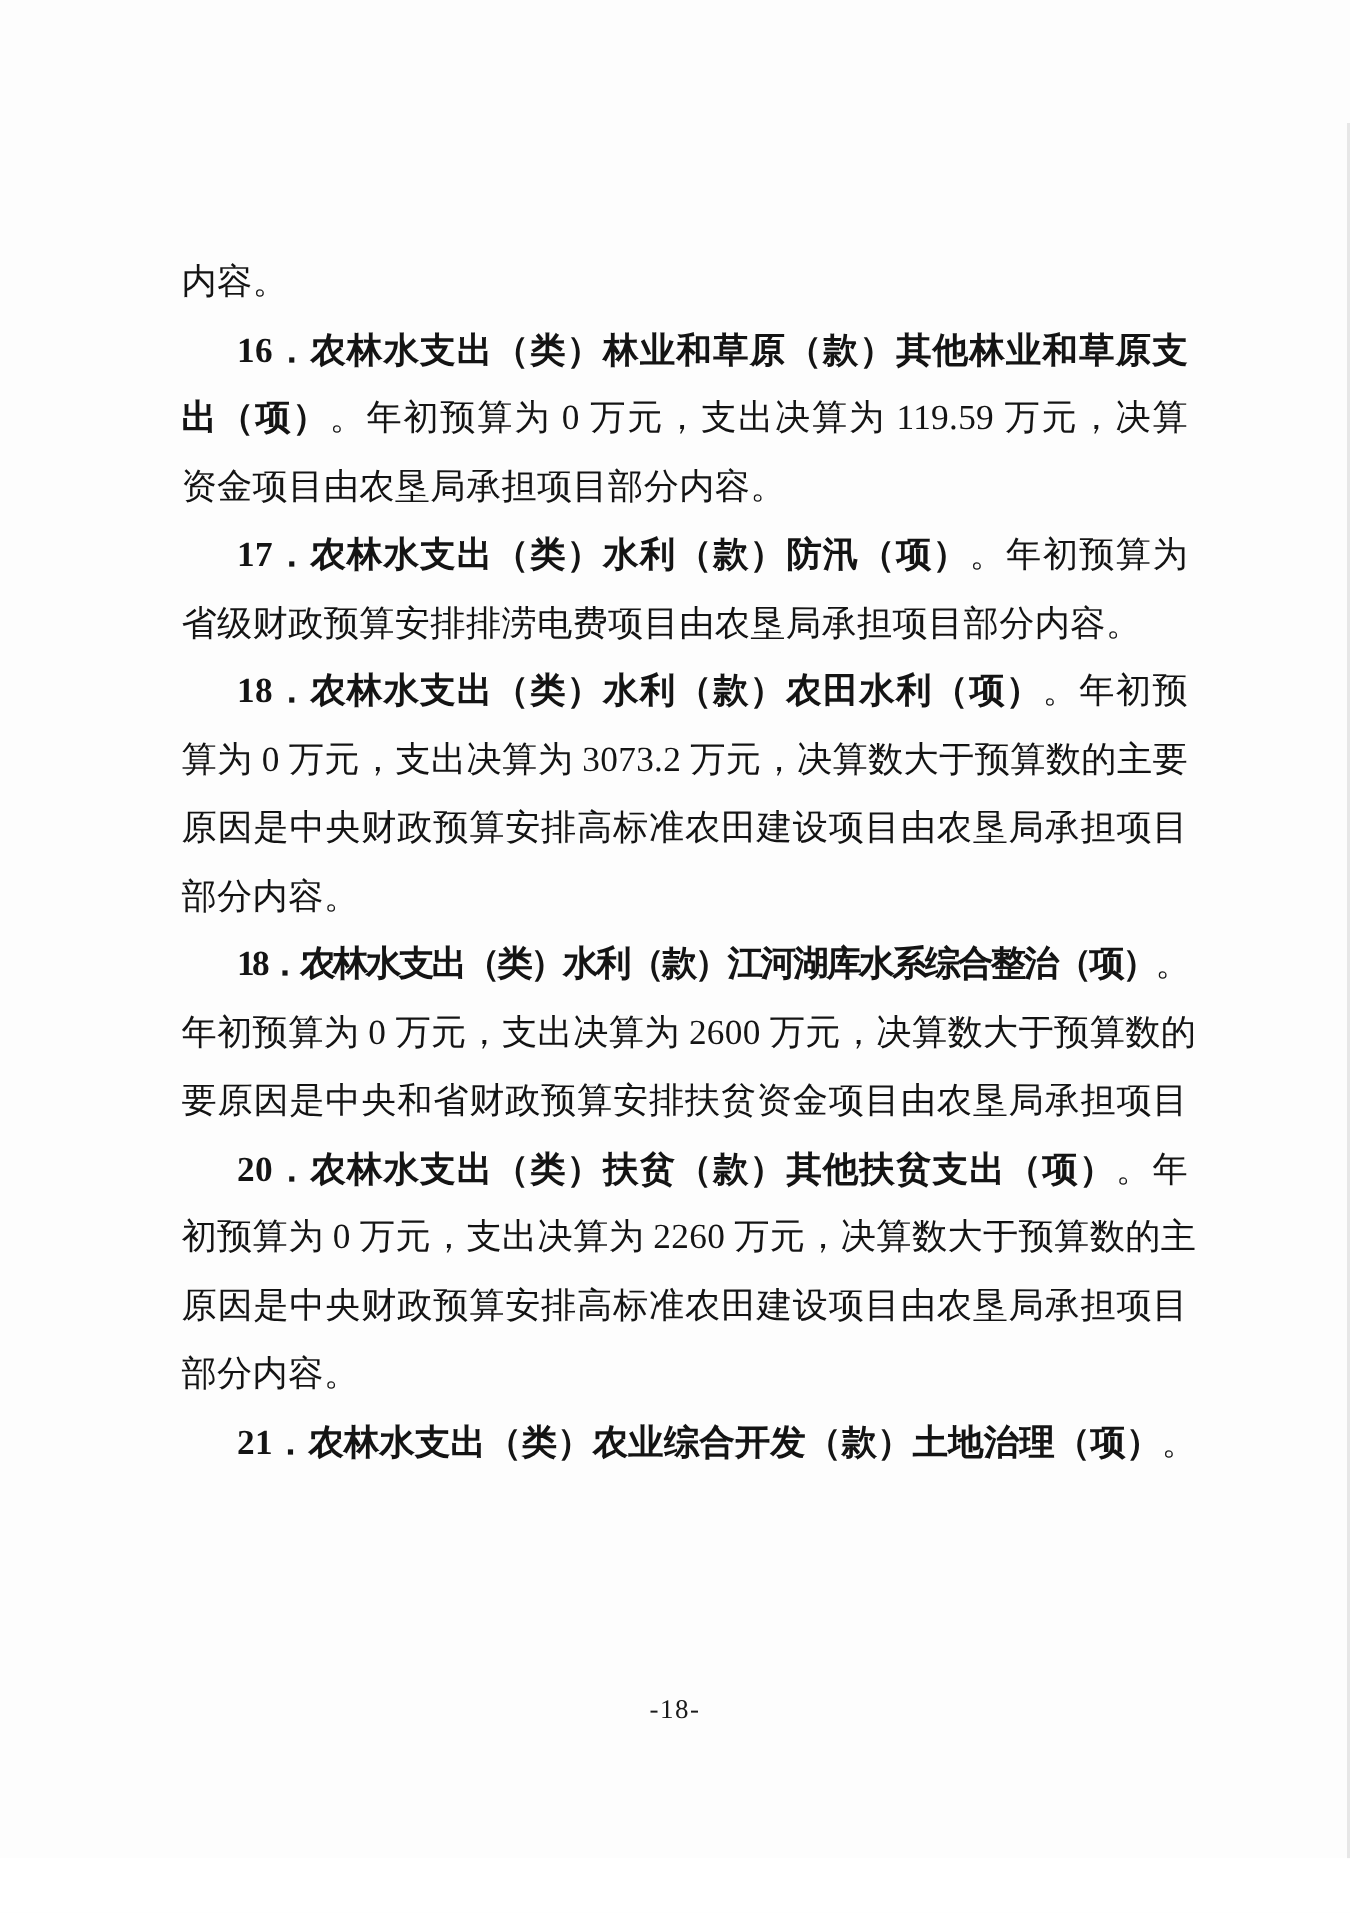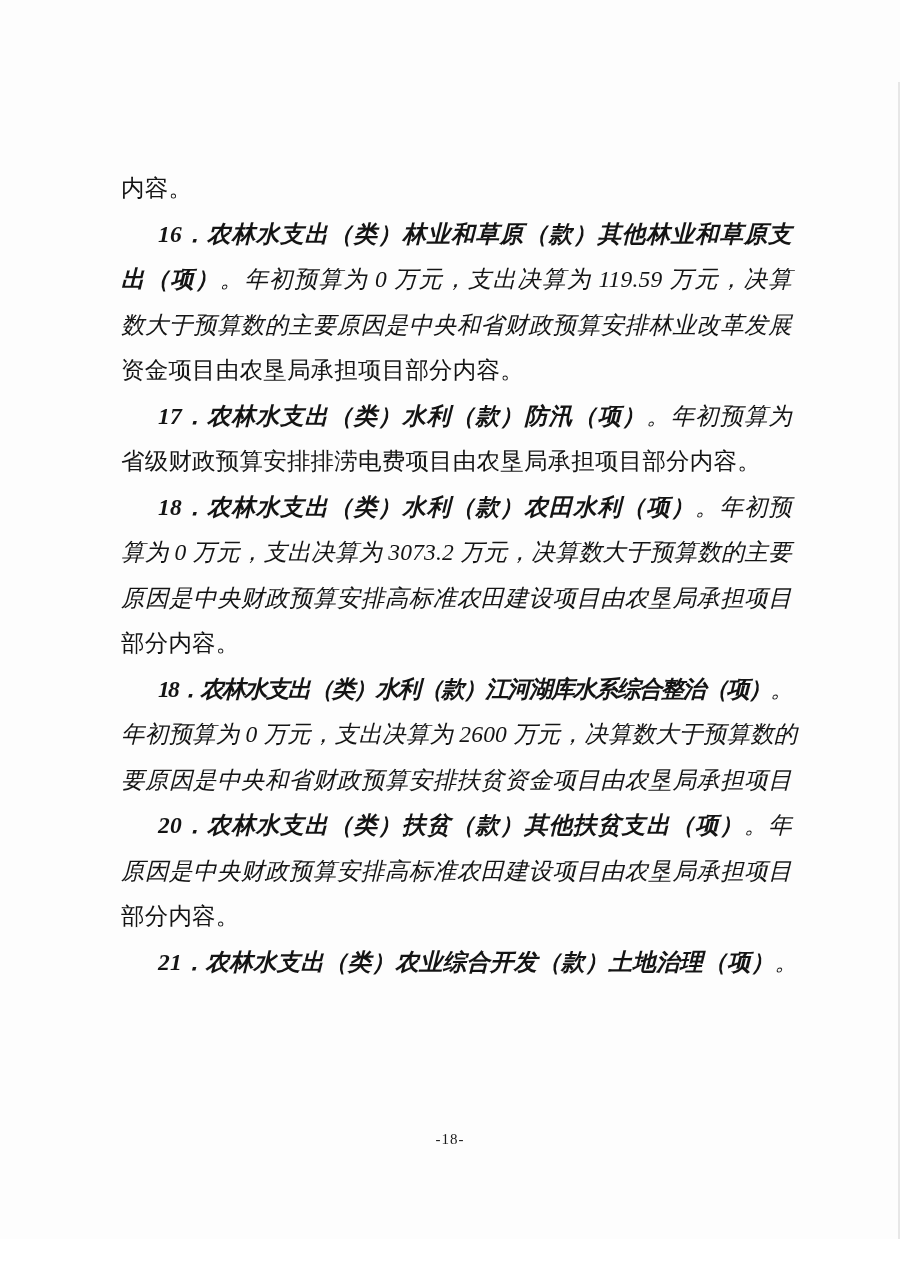--- a/index.html
+++ b/index.html
@@ -27,40 +27,39 @@
     line-height: 45.5px;
     font-size: 23.5px;
     white-space: nowrap;
     text-align: left;
     letter-spacing: 0.2px;
   }
   .line.fill {
     text-align: justify;
     text-align-last: justify;
     text-justify: inter-character;
-    font-style: italic;
   }
   .line.indent {
     text-indent: 37px;
   }
   .line.tight {
     letter-spacing: -1.7px;
   }
   .line .head {
     font-weight: bold;
   }
   .page-footer {
     position: absolute;
     left: 0;
     top: 1124px;
     width: 900px;
     height: 30px;
     line-height: 30px;
     text-align: center;
-    font-size: 15px;
+    font-size: 18px;
     letter-spacing: 1px;
     color: #1a1a1a;
   }
   .edge-line {
     position: absolute;
     right: 0;
     top: 82px;
     bottom: 0;
     width: 2px;
     background: #e7e7e7;
@@ -76,32 +75,32 @@
   }
 </style>
 </head>
 <body>
 
 <div class="page">
   <div class="doc-body" id="doc-body">
       <div class="line"><span>内容。</span></div>
       <div class="line fill indent"><span class="head">16．农林水支出（类）林业和草原（款）其他林业和草原支</span></div>
       <div class="line fill"><span class="head">出（项）</span><span>。年初预算为 0 万元，支出决算为 119.59 万元，决算</span></div>
-      <div class="line fill"><span>数大于预算数的主要原因是中央和省财政预算安排林业改革发展</span></div>
       <div class="line"><span>资金项目由农垦局承担项目部分内容。</span></div>
       <div class="line fill indent"><span class="head">17．农林水支出（类）水利（款）防汛（项）</span><span>。年初预算为</span></div>
       <div class="line"><span>省级财政预算安排排涝电费项目由农垦局承担项目部分内容。</span></div>
       <div class="line fill indent"><span class="head">18．农林水支出（类）水利（款）农田水利（项）</span><span>。年初预</span></div>
       <div class="line fill"><span>算为 0 万元，支出决算为 3073.2 万元，决算数大于预算数的主要</span></div>
       <div class="line fill"><span>原因是中央财政预算安排高标准农田建设项目由农垦局承担项目</span></div>
       <div class="line"><span>部分内容。</span></div>
       <div class="line fill indent tight"><span class="head">18．农林水支出（类）水利（款）江河湖库水系综合整治（项）</span><span>。</span></div>
       <div class="line fill"><span>年初预算为 0 万元，支出决算为 2600 万元，决算数大于预算数的</span></div>
       <div class="line fill"><span>要原因是中央和省财政预算安排扶贫资金项目由农垦局承担项目</span></div>
       <div class="line fill indent"><span class="head">20．农林水支出（类）扶贫（款）其他扶贫支出（项）</span><span>。年</span></div>
+      <div class="line fill"><span>初预算为 0 万元，支出决算为 2260 万元，决算数大于预算数的主</span></div>
       <div class="line fill"><span>原因是中央财政预算安排高标准农田建设项目由农垦局承担项目</span></div>
       <div class="line"><span>部分内容。</span></div>
       <div class="line fill indent"><span class="head">21．农林水支出（类）农业综合开发（款）土地治理（项）</span><span>。</span></div>
     </div>
   <div class="page-footer">-18-</div>
   <div class="edge-line"></div>
   <div class="edge-mark"></div>
 </div>
 
 </body></html>

